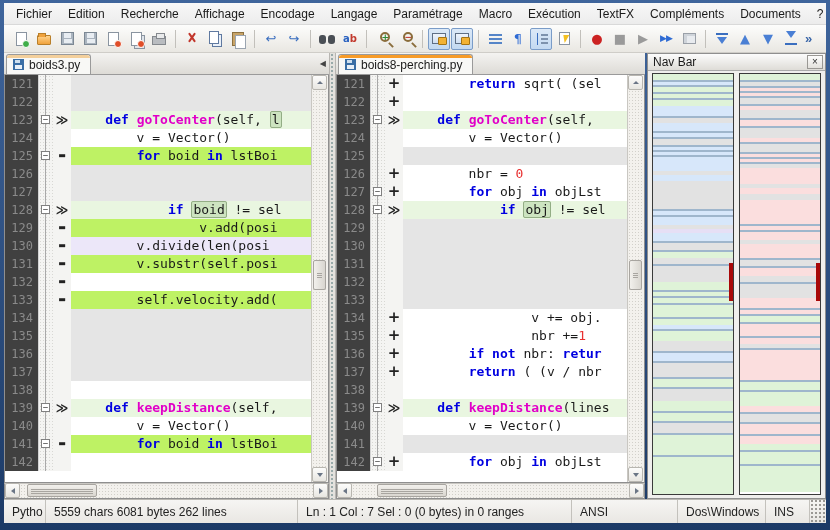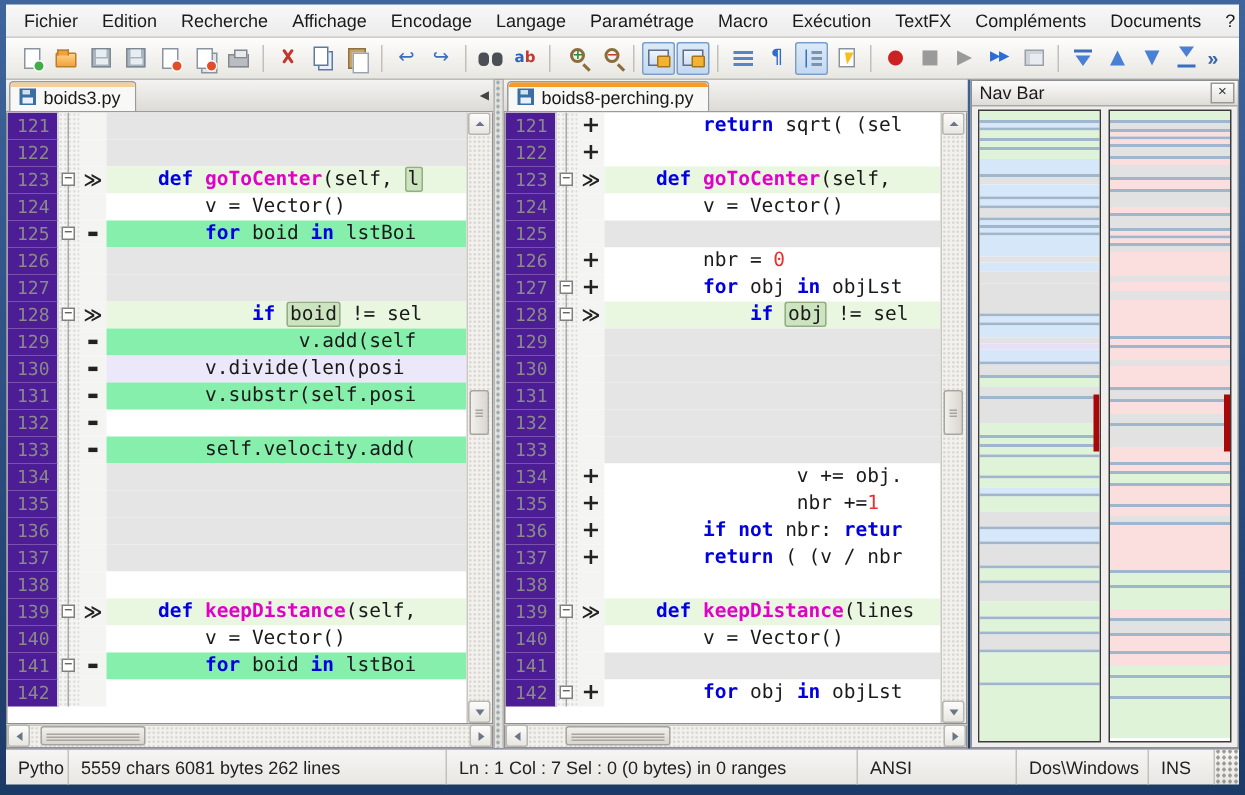--- a/index.html
+++ b/index.html
@@ -90,35 +90,35 @@
   .tab-floppy { width:11px; height:11px; background:#3a6ea5; position:relative; flex:0 0 auto; }
   .tab-floppy::before { content:""; position:absolute; left:2px; top:1px; width:5px; height:3px; background:#cfe0ef; }
   .tab-floppy::after { content:""; position:absolute; left:2px; bottom:1px; width:7px; height:4px; background:#e9f0f7; }
   .tab-scroll { margin-left:auto; align-self:center; font-size:8px; color:#444; padding:0 3px; }
 
   
   .editor { flex:1; display:flex; border:1px solid #8f8f8f; border-top:none; overflow:hidden; background:#fff; }
   .lines { flex:1; overflow:hidden; }
   .row { height:18px; display:flex; font-family:"DejaVu Sans Mono", monospace; font-size:13px; line-height:18px; }
   .cell-num { width:34px; flex:0 0 auto; text-align:right; padding-right:5px; color:#8a8a8a;
-              background:#4c1d95; border-right:1px solid #d4d4d4; font-size:12px; }
+              background:#404040; border-right:1px solid #d4d4d4; font-size:12px; }
   .cell-fold { width:14px; flex:0 0 auto; background:#f4f4f2; position:relative;
                background-image:radial-gradient(#d8d8d4 0.5px, transparent 1px); background-size:3px 3px; }
   .cell-fold::before { content:""; position:absolute; left:6px; top:0; bottom:0; width:1px; background:#a8a8a8; }
   .foldbox { position:absolute; left:2px; top:4px; width:9px; height:9px; background:#fff; border:1px solid #808080;
              font:9px/7px "DejaVu Sans Mono", monospace; text-align:center; color:#404040; z-index:1; }
   .cell-mark { width:18px; flex:0 0 auto; background:#f4f4f2; text-align:center;
                font-family:"DejaVu Serif", serif; color:#222; }
   .mark-chg { font-family:"DejaVu Sans", sans-serif; font-weight:bold; font-size:12px; }
   .mark-del { font-size:8px; line-height:18px; }
   .mark-add { font-weight:bold; font-size:15px; line-height:17px; }
   .cell-code { flex:1; white-space:pre; overflow:hidden; padding-left:3px; background:#fff; }
   .bg-filler .cell-code { background:#e5e5e5; }
   .bg-changed .cell-code { background:#e9f6e0; }
-  .bg-removed .cell-code { background:#86efac; }
+  .bg-removed .cell-code { background:#bef264; }
   .bg-moved   .cell-code { background:#ece7f9; }
   .tk-k { color:#0000e0; font-weight:bold; }
   .tk-f { color:#e100c8; font-weight:bold; }
   .tk-n { color:#e83030; }
   .tk-w { background:#cde4c0; border:1px solid #93ad85; border-radius:2px; padding:0 1px; }
 
   
   .vscroll { width:17px; flex:0 0 auto; border-left:1px solid #c9c7c2; background:#f3f1ed;
              background-image:radial-gradient(#d2d0ca 0.5px, transparent 1px); background-size:3px 3px;
              position:relative; }
@@ -351,21 +351,21 @@
               <div class="cell-fold">
                 <span class="foldbox">−</span>
               </div>
               <div class="cell-mark mark-chg">≫</div>
               <div class="cell-code"><span class="tk-p">            </span><span class="tk-k">if</span><span class="tk-p"> </span><span class="tk-w">boid</span><span class="tk-p"> != sel</span></div>
             </div>
             <div class="row bg-removed">
               <div class="cell-num">129</div>
               <div class="cell-fold"></div>
               <div class="cell-mark mark-del">▬</div>
-              <div class="cell-code"><span class="tk-p">                v.add(self</span></div>
+              <div class="cell-code"><span class="tk-p">                v.add(posi</span></div>
             </div>
             <div class="row bg-moved">
               <div class="cell-num">130</div>
               <div class="cell-fold"></div>
               <div class="cell-mark mark-del">▬</div>
               <div class="cell-code"><span class="tk-p">        v.divide(len(posi</span></div>
             </div>
             <div class="row bg-removed">
               <div class="cell-num">131</div>
               <div class="cell-fold"></div>

